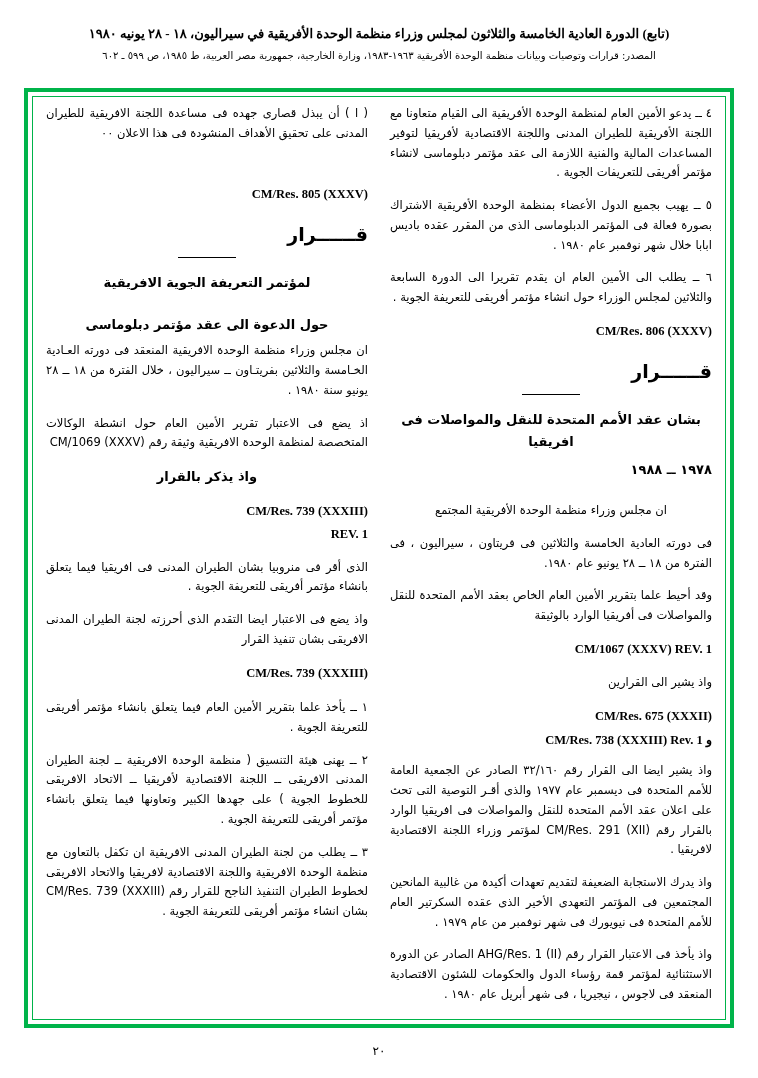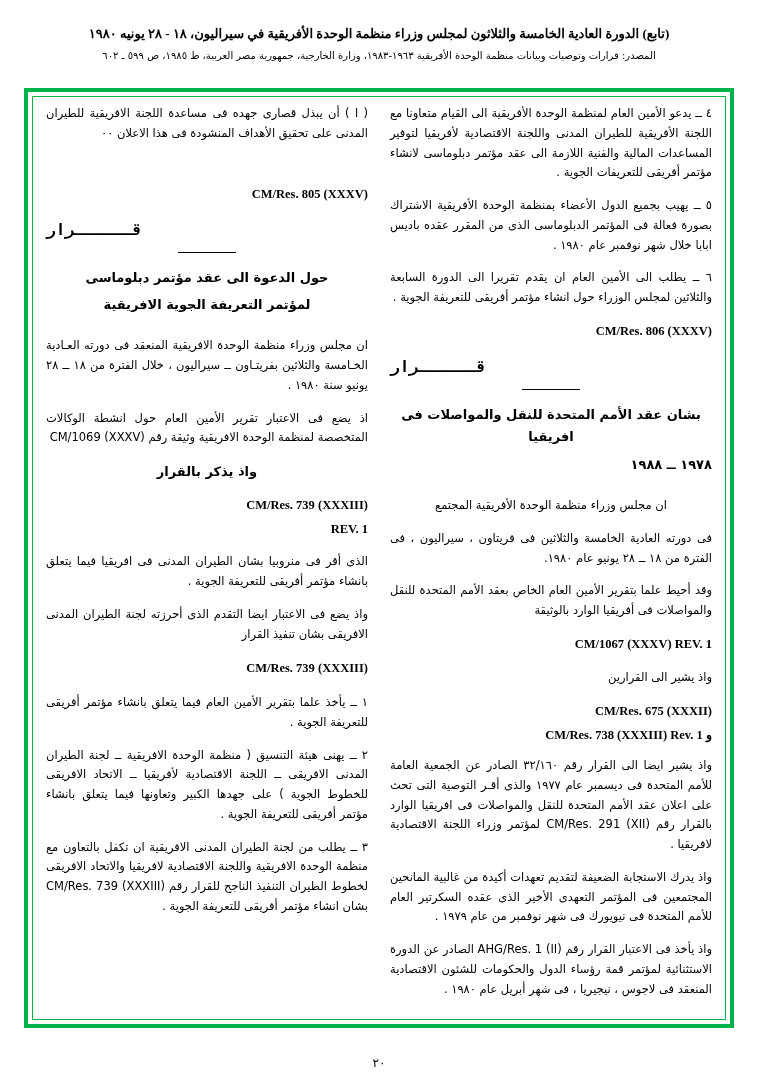--- a/index.html
+++ b/index.html
@@ -84,43 +84,42 @@
   .center { text-align: center; }
   .res-label {
     font-family: "Liberation Serif", "DejaVu Serif", serif;
     font-weight: bold;
     font-size: 12.5px;
     direction: ltr;
     text-align: right;
     unicode-bidi: plaintext;
   }
   .qarar {
-    text-align: left;
+    text-align: right;
     font-weight: bold;
-    font-size: 16px;
+    font-size: 19px;
     letter-spacing: 3px;
     margin: 8px 0 6px 0;
-    font-family: Liberation Mono, monospace;
   }
   .rule {
     width: 58px;
     height: 1px;
     background: #000;
     margin: 0 auto 14px auto;
   }
   .title-line {
     text-align: center;
     font-weight: bold;
     font-size: 13px;
     margin: 0 0 5px 0;
   }
   
   .footer {
     position: absolute;
-    bottom: 8px;
+    bottom: 20px;
     left: 0;
     right: 0;
     text-align: center;
     font-size: 12px;
     font-weight: normal;
   }
 </style>
 </head>
 <body>
 
@@ -161,22 +160,22 @@
       <p>واذ يدرك الاستجابة الضعيفة لتقديم تعهدات أكيدة من غالبية المانحين المجتمعين فى المؤتمر التعهدى الأخير الذى عقده السكرتير العام للأمم المتحدة فى نيويورك فى شهر نوفمبر من عام ١٩٧٩ .</p>
       <p>واذ يأخذ فى الاعتبار القرار رقم AHG/Res. 1 (II) الصادر عن الدورة الاستثنائية لمؤتمر قمة رؤساء الدول والحكومات للشئون الاقتصادية المنعقد فى لاجوس ، نيجيريا ، فى شهر أبريل عام ١٩٨٠ .</p>
     </div>
 
     <div class="col">
       <p>( ا ) أن يبذل قصارى جهده فى مساعدة اللجنة الافريقية للطيران المدنى على تحقيق الأهداف المنشودة فى هذا الاعلان ٠٠</p>
 
       <p class="res-label" style="margin-top:40px;">CM/Res. 805 (XXXV)</p>
       <div class="qarar">قــــــرار</div>
       <div class="rule"></div>
+      <div class="title-line" style="margin-bottom:20px;">لمؤتمر التعريفة الجوية الافريقية</div>
       <div class="title-line">حول الدعوة الى عقد مؤتمر دبلوماسى</div>
-      <div class="title-line" style="margin-bottom:20px;">لمؤتمر التعريفة الجوية الافريقية</div>
 
       <p>ان مجلس وزراء منظمة الوحدة الافريقية المنعقد فى دورته العـادية الخـامسة والثلاثين بفريتـاون ــ سيراليون ، خلال الفترة من ١٨ ــ ٢٨ يونيو سنة ١٩٨٠ .</p>
       <p class="gap-lg">اذ يضع فى الاعتبار تقرير الأمين العام حول انشطة الوكالات المتخصصة لمنظمة الوحدة الافريقية وثيقة رقم CM/1069 (XXXV)</p>
 
       <div class="title-line" style="margin-bottom:12px;">واذ يذكر بالقرار</div>
       <p class="res-label" style="margin-bottom:2px;">CM/Res. 739 (XXXIII)</p>
       <p class="res-label" style="margin-bottom:12px;">REV. 1</p>
 
       <p>الذى أقر فى منروبيا بشان الطيران المدنى فى افريقيا فيما يتعلق بانشاء مؤتمر أفريقى للتعريفة الجوية .</p>
       <p class="p-tight">واذ يضع فى الاعتبار ايضا التقدم الذى أحرزته لجنة الطيران المدنى الافريقى بشان تنفيذ القرار</p>

